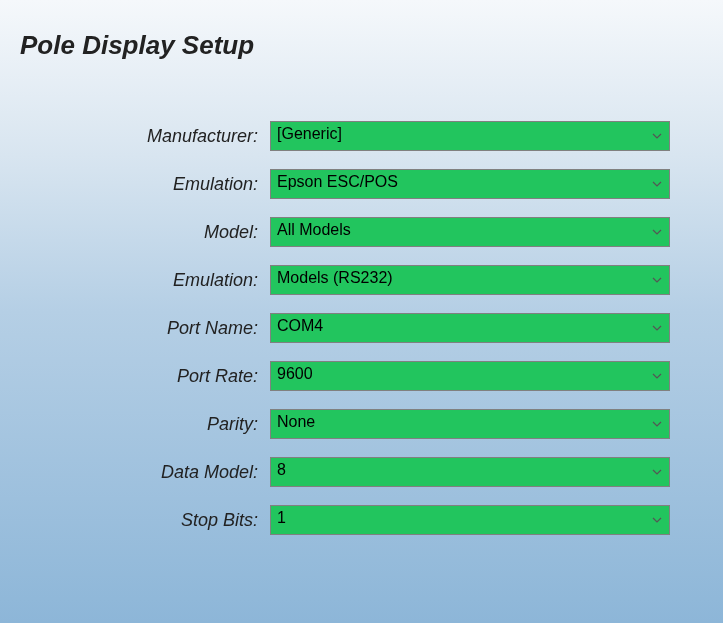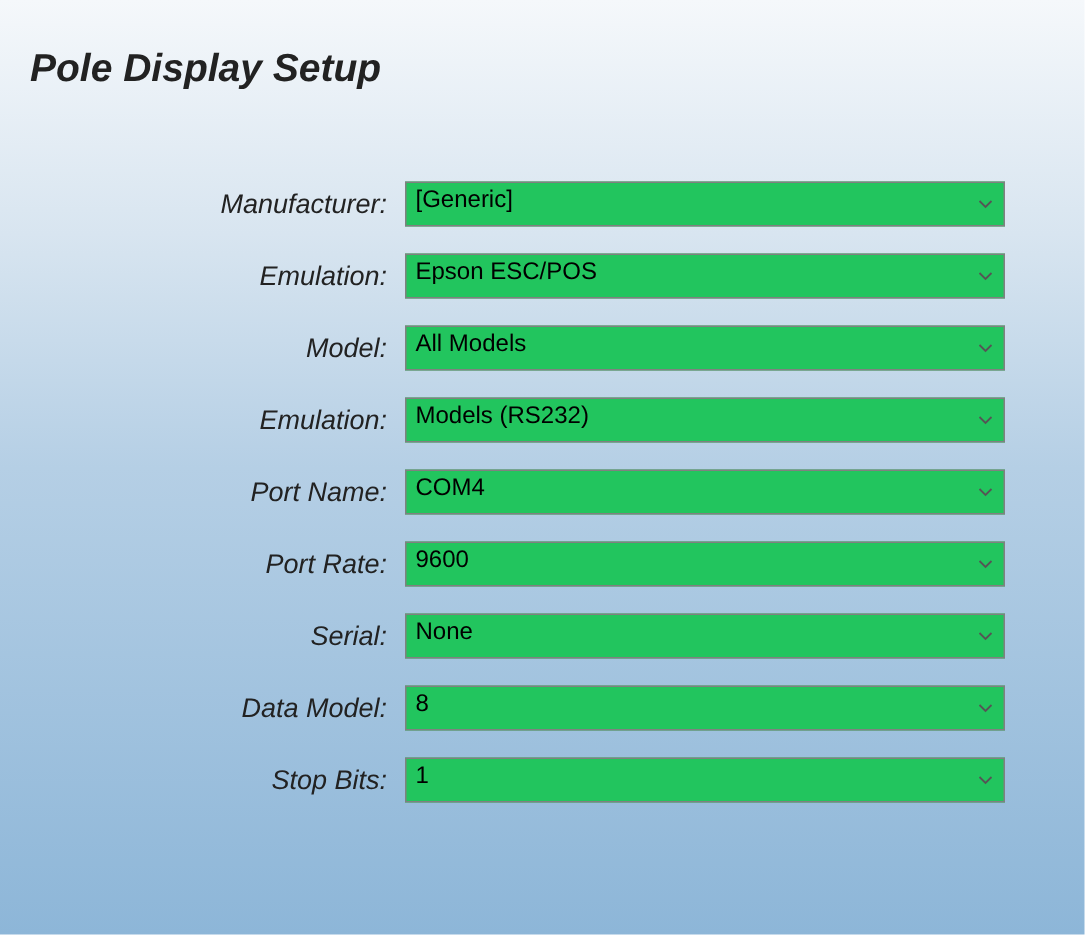--- a/index.html
+++ b/index.html
@@ -158,21 +158,21 @@
         </div>
         <span class="chevron">
           <svg width="10" height="6" viewBox="0 0 10 6">
               <path d="M1 1 L5 5 L9 1" fill="none" stroke="#555" stroke-width="1.2"></path>
             </svg>
         </span>
       </div>
     </div>
 
     <div class="row">
-      <div class="label">Serial:</div>
+      <div class="label">Parity:</div>
       <div class="select-wrap">
         <div class="select" tabindex="0">
           <span>None</span>
         </div>
         <span class="chevron">
           <svg width="10" height="6" viewBox="0 0 10 6">
               <path d="M1 1 L5 5 L9 1" fill="none" stroke="#555" stroke-width="1.2"></path>
             </svg>
         </span>
       </div>

